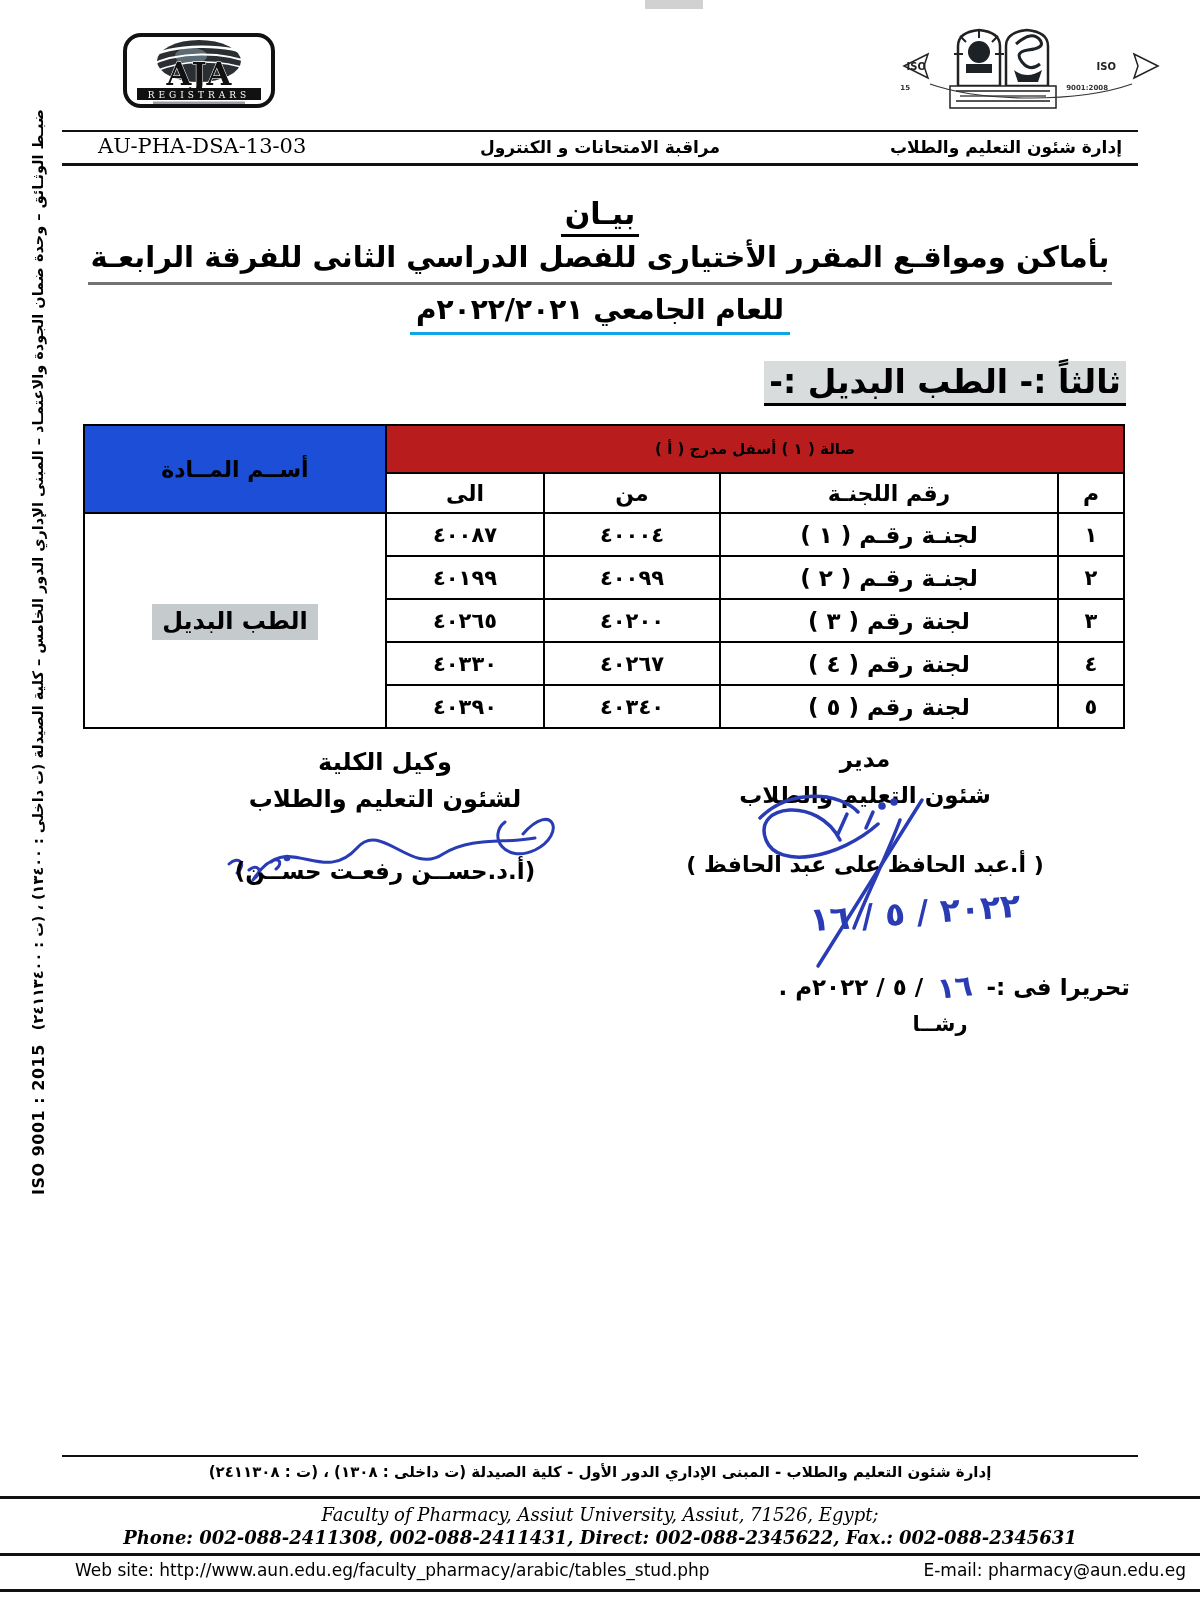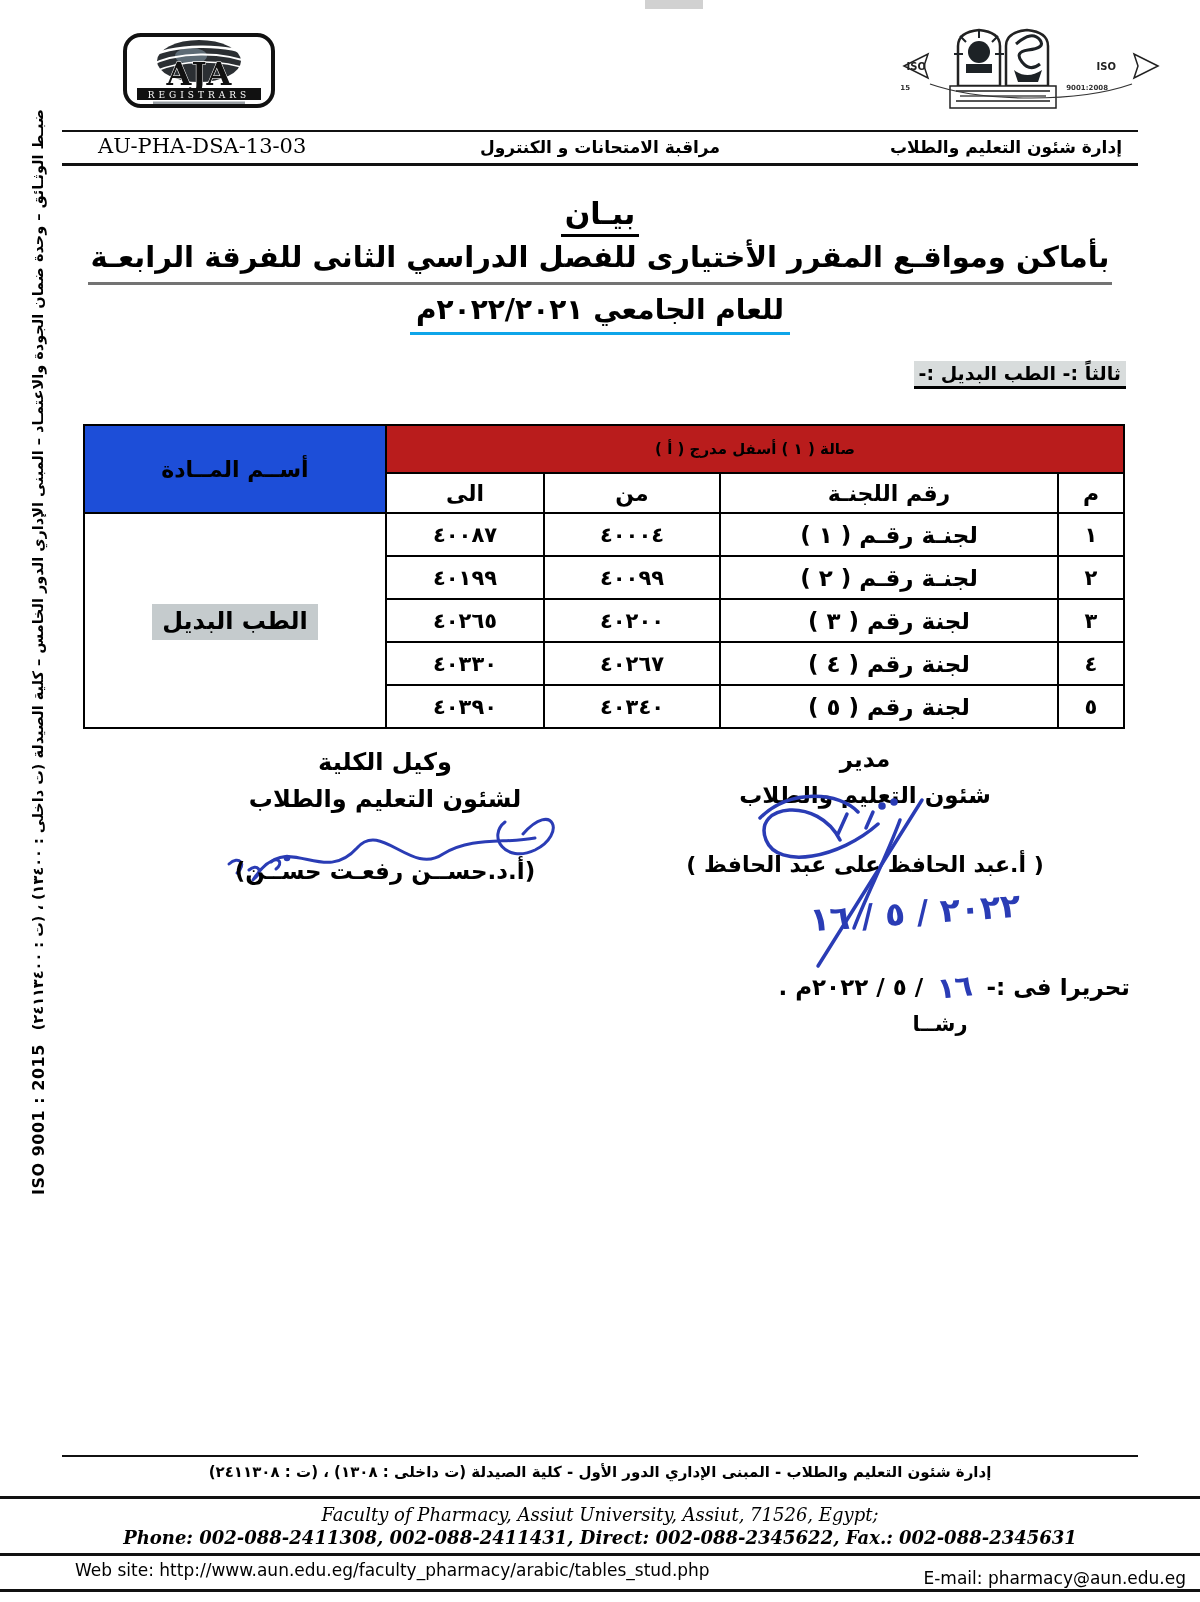--- a/index.html
+++ b/index.html
@@ -29,21 +29,21 @@
 
   
   .title1{left:0;right:0;top:196px;text-align:center;font-size:30px;font-weight:bold;}
   .title1 span{border-bottom:3px solid #000;padding:0 4px 3px 4px;}
   .title2{left:0;right:0;top:240px;text-align:center;font-size:29px;font-weight:bold;}
   .title2 span{border-bottom:3px solid #737373;padding:0 2px 8px 2px;}
   .title3{left:0;right:0;top:293px;text-align:center;font-size:28px;font-weight:bold;}
   .title3 span{border-bottom:3px solid #0ea5e9;padding:0 6px 6px 6px;}
 
   
-  .section{right:74px;top:362px;font-size:19px;font-weight:bold;margin-left:44px;}
+  .section{right:74px;top:362px;font-size:33px;font-weight:bold;margin-left:44px;}
   .section span{background:#d8dcdc;border-bottom:3.5px solid #000;padding:1px 5px 2px 5px;}
 
   
   .tbl-wrap{left:85px;top:424px;width:1040px;}
   table.sched{border-collapse:collapse;width:1040px;table-layout:fixed;direction:rtl;}
   table.sched td{border:2px solid #000;text-align:center;vertical-align:middle;font-weight:bold;padding:0;}
   td.hall{background:#b91c1c;height:46px;font-size:15px;}
   td.subj-hdr{font-size:22px;background:#1d4ed8;}
   td.colhdr{height:38px;font-size:22px;}
   td.body-cell{height:41px;font-size:21px;}
@@ -69,21 +69,21 @@
   
   .f-rule1{left:62px;right:62px;top:1455px;height:2px;}
   .f-arabic{left:0;right:0;top:1463px;text-align:center;font-size:15px;font-weight:bold;}
   .f-rule2{left:0;right:0;top:1496px;height:3px;}
   .f-en{left:0;right:0;text-align:center;font-family:"DejaVu Serif","Liberation Serif",serif;
     font-style:italic;font-size:18px;direction:ltr;}
   .f-en1{top:1504px;}
   .f-en2{top:1527px;font-weight:bold;}
   .f-rule3{left:0;right:0;top:1553px;height:3px;}
   .f-web{left:75px;top:1560px;font-size:17px;direction:ltr;text-align:left;}
-  .f-mail{right:14px;top:1560px;font-size:17px;direction:ltr;text-align:right;margin-top:8px;}
+  .f-mail{right:14px;top:1560px;font-size:17px;direction:ltr;text-align:right;}
   .f-rule4{left:0;right:0;top:1589px;height:3px;}
 
   
   .side-strip{position:absolute;left:18px;top:262px;width:40px;height:780px;}
   .side-strip-inner{
     position:absolute;left:0;top:780px;width:780px;height:40px;
     transform:rotate(-90deg);transform-origin:0 0;
     direction:rtl;display:flex;align-items:center;justify-content:center;gap:14px;
     font-size:14.5px;font-weight:bold;white-space:nowrap;
   }

